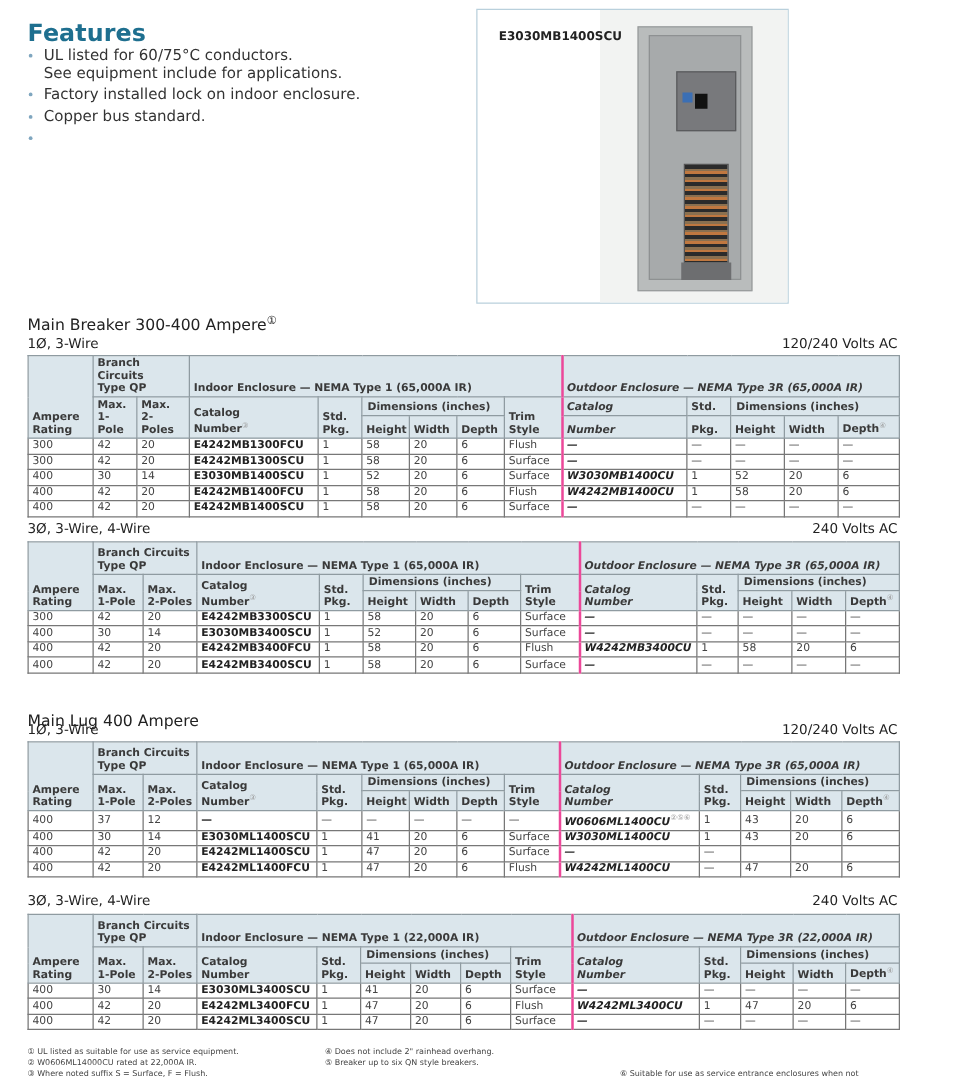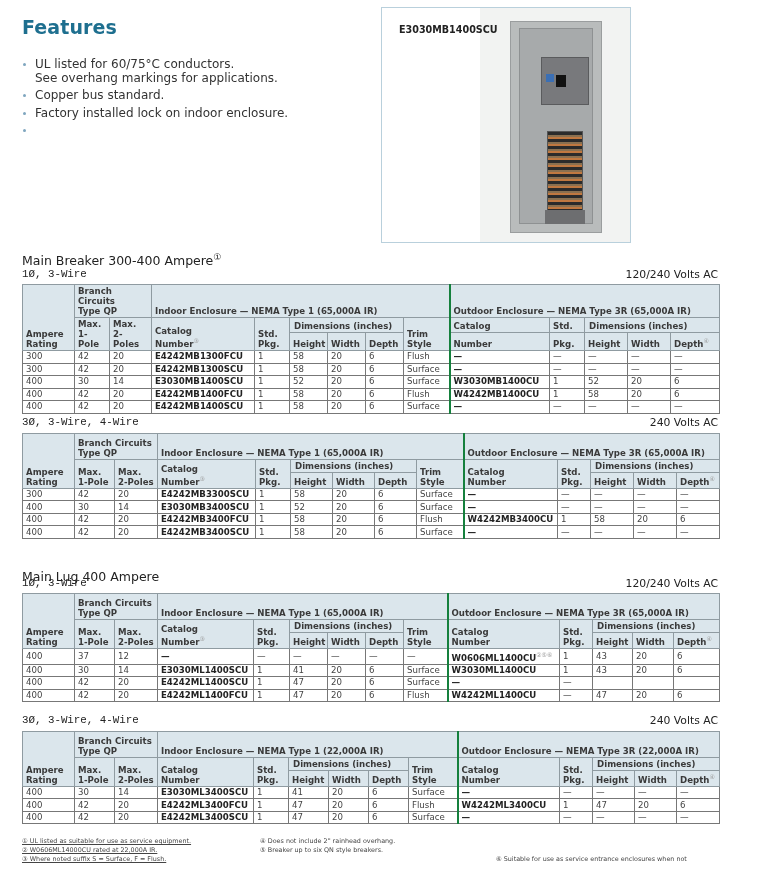--- a/index.html
+++ b/index.html
@@ -1,59 +1,59 @@
 <!DOCTYPE html>
 <html><head>
 <meta charset="utf-8">
 <style>
   * { box-sizing: border-box; margin: 0; padding: 0; }
   html, body { width: 767px; height: 869px; background: #ffffff; overflow: hidden; }
   body { font-family: "DejaVu Sans", "Liberation Sans", sans-serif; color: #2a2a2a; position: relative; }
 
   .features { position: absolute; left: 22px; top: 16px; width: 340px; }
-  .features h1 { font-size: 19px; font-weight: bold; color: #1e6f8f; letter-spacing: 0.1px; margin-bottom: 20px; }
+  .features h1 { font-size: 19px; font-weight: bold; color: #1e6f8f; letter-spacing: 0.1px; margin-bottom: 0; }
   .features ul { list-style: none; }
   .features li { position: relative; padding-left: 13px; font-size: 12px; line-height: 13.6px; margin-bottom: 4px; color: #333; }
   .features li .bullet { position: absolute; left: 1px; top: 5px; width: 3px; height: 3px; background: #7fa6bf; border-radius: 50%; }
 
   .photo-box { position: absolute; left: 381px; top: 7px; width: 250px; height: 236px; border: 1px solid #b9d0dc; background: #fff; overflow: hidden; }
   .photo-box .photo-label { position: absolute; left: 17px; top: 16px; font-size: 9.6px; font-weight: bold; color: #222; z-index: 2; }
   .photo-box .photo-bg { position: absolute; left: 98px; top: 0; width: 152px; height: 236px; background: #f2f3f2; }
   .panel { position: absolute; left: 128px; top: 13px; width: 92px; height: 212px; background: #b9bcbc; border: 1px solid #9a9d9e; }
   .panel .inner { position: absolute; left: 8px; top: 6px; width: 74px; height: 196px; background: #a7aaab; border: 1px solid #8e9192; }
   .panel .breaker { position: absolute; left: 21px; top: 28px; width: 48px; height: 48px; background: #78797c; border: 1px solid #5a5b5d; }
   .panel .breaker .handle { position: absolute; left: 14px; top: 17px; width: 10px; height: 12px; background: #111; }
   .panel .breaker .lbl { position: absolute; left: 4px; top: 16px; width: 8px; height: 8px; background: #3b6fb4; }
   .panel .bus { position: absolute; left: 27px; top: 102px; width: 36px; height: 80px; background: repeating-linear-gradient(#2b2b2b 0 3px, #8a7050 3px 5px, #c07840 5px 7px); border: 1px solid #555; }
   .panel .lugs { position: absolute; left: 25px; top: 181px; width: 40px; height: 14px; background: #6d6e70; }
 
   .section-title { position: absolute; left: 22px; font-size: 12.5px; font-weight: normal; color: #222; }
   .section-title sup { font-size: 9px; }
-  .sub-title { position: absolute; left: 22px; font-size: 10.8px; color: #222; font-family: Liberation Mono, monospace; }
+  .sub-title { position: absolute; left: 22px; font-size: 10.8px; color: #222; }
   .volts { position: absolute; right: 49px; font-size: 10.8px; color: #222; }
 
   table.spec { position: absolute; left: 22px; width: 697px; border-collapse: collapse; font-size: 8.6px; table-layout: fixed; }
   table.spec th { background: #dbe6ec; font-weight: bold; color: #3a3a3a; text-align: left; vertical-align: bottom; padding: 1px 3px; border: 1px solid #8f9ba1; line-height: 10px; }
   table.spec th.dimgrp { text-align: left; padding-left: 4px; }
   table.spec td { padding: 0 3px; border: 1px solid #777; height: 12.5px; line-height: 11px; color: #444; white-space: nowrap; }
   table.spec td.cat { font-weight: bold; color: #222; }
   table.spec th sup, table.spec td sup { font-size: 6px; color: #999; font-weight: normal; }
-  table.spec .div-left { border-left: 2px solid #15803d; }
+  table.spec .div-left { border-left: 2px solid #ec4899; font-style: italic; }
 
   .footnotes { position: absolute; top: 837px; font-size: 6.4px; line-height: 9px; color: #444; }
 </style>
 </head>
 <body>
 
 <div class="features">
   <h1>Features</h1>
   <ul>
-    <li><span class="bullet"></span><span>UL listed for 60/75°C conductors.</span><br><span>See overhang markings for applications.</span></li>
+    <li><span class="bullet"></span><span>UL listed for 60/75°C conductors.</span><br><span>See equipment include for applications.</span></li>
+    <li><span class="bullet"></span><span>Factory installed lock on indoor enclosure.</span></li>
     <li><span class="bullet"></span><span>Copper bus standard.</span></li>
-    <li><span class="bullet"></span><span>Factory installed lock on indoor enclosure.</span></li>
     <li><span class="bullet"></span></li>
   </ul>
 </div>
 
 <div class="photo-box">
   <div class="photo-label">E3030MB1400SCU</div>
   <div class="photo-bg">
     <div class="panel" style="left:30px;">
       <div class="inner">
         <div class="breaker">
@@ -520,21 +520,21 @@
         <td><span>Surface</span></td>
         <td class="cat div-left"><span>—</span></td>
         <td><span>—</span></td>
         <td><span>—</span></td>
         <td><span>—</span></td>
         <td><span>—</span></td>
       </tr>
     </tbody>
 </table>
 
-<div class="footnotes" style="left:22px;text-decoration:underline;">
+<div class="footnotes" style="left:22px;">
   <div>① UL listed as suitable for use as service equipment.</div>
   <div>② W0606ML14000CU rated at 22,000A IR.</div>
   <div>③ Where noted suffix S = Surface, F = Flush.</div>
 </div>
 <div class="footnotes" style="left:260px;">
   <div>④ Does not include 2" rainhead overhang.</div>
   <div>⑤ Breaker up to six QN style breakers.</div>
 </div>
 <div class="footnotes" style="left:496px; white-space:pre;">
   <div>⑥ Suitable for use as service entrance enclosures when not</div>

